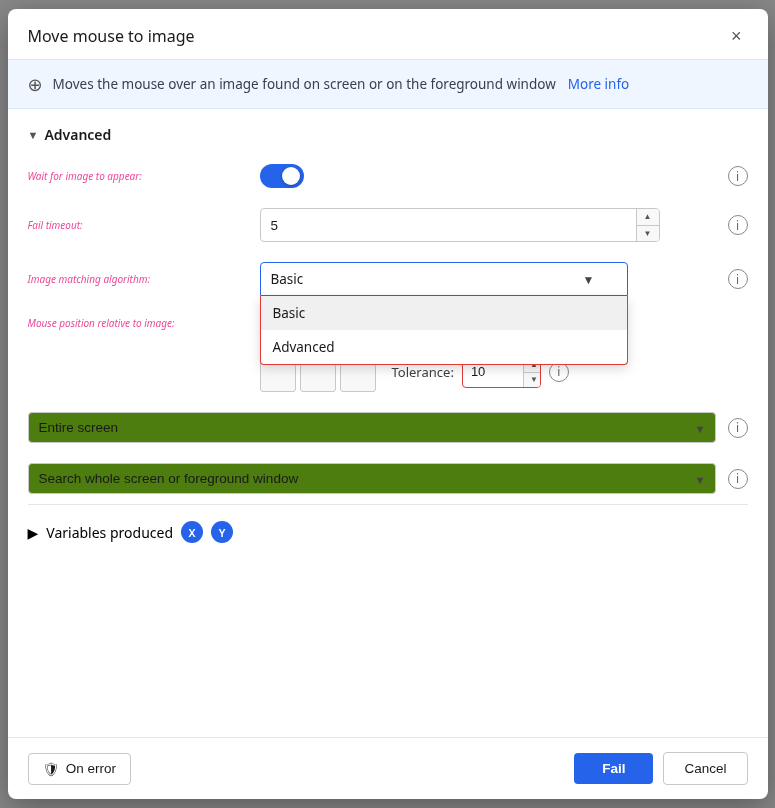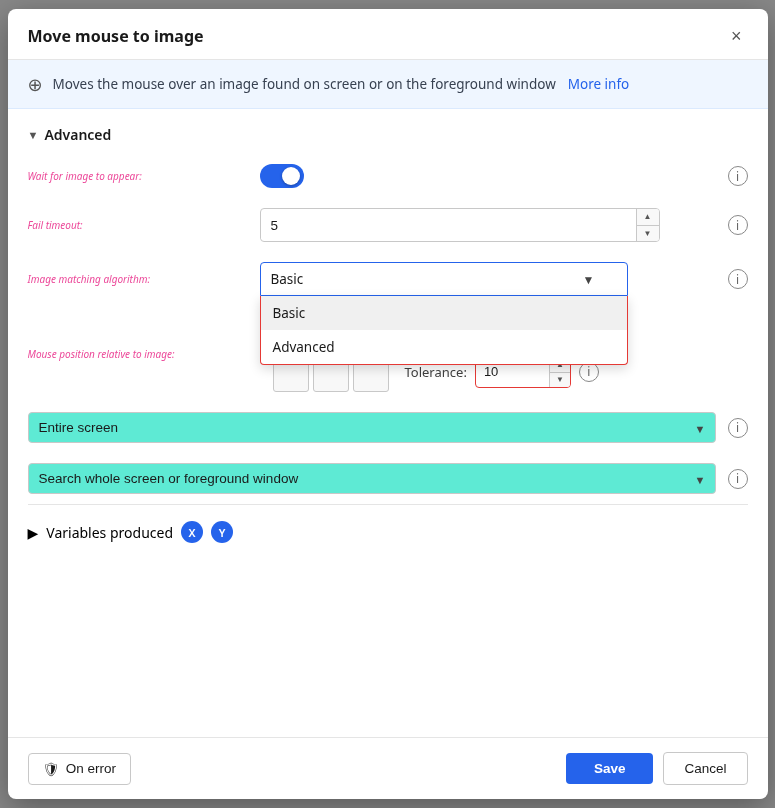--- a/index.html
+++ b/index.html
@@ -24,21 +24,21 @@
     }
     .dialog-header {
       display: flex;
       align-items: center;
       justify-content: space-between;
       padding: 16px 20px 12px 20px;
       border-bottom: 1px solid #e5e5e5;
     }
     .dialog-title {
       font-size: 16px;
-      font-weight: 700;
+      font-weight: 400;
       color: #1a1a1a;
     }
     .close-btn {
       background: none;
       border: none;
       cursor: pointer;
       font-size: 18px;
       color: #555;
       padding: 2px 6px;
       border-radius: 4px;
@@ -261,21 +261,21 @@
       font-size: 11px;
       color: #555;
       cursor: pointer;
     }
     .tolerance-input-wrap {
       display: flex;
       align-items: center;
       border: 1.5px solid #e53935;
       border-radius: 4px;
       overflow: hidden;
-      width: 96px;
+      width: 79px;
     }
     .tolerance-input-wrap input {
       flex: 1;
       border: none;
       outline: none;
       padding: 5px 8px;
       font-size: 13px;
       color: #1a1a1a;
       width: 60px;
     }
@@ -352,36 +352,36 @@
       background: #fff;
       color: #1a1a1a;
       border: 1px solid #c8c8c8;
       border-radius: 4px;
       padding: 8px 20px;
       font-size: 13.5px;
       cursor: pointer;
     }
     .mouse-position-row {
       display: flex;
-      align-items: center;
+      align-items: flex-start;
       padding: 10px 0;
-      gap: 25px;
+      gap: 12px;
     }
     .full-dropdown {
       position: relative;
       flex: 1;
     }
     .full-dropdown select {
       width: 100%;
       border: 1px solid #c8c8c8;
       border-radius: 4px;
       padding: 7px 32px 7px 10px;
       font-size: 13.5px;
       appearance: none;
-      background: #5eead4;
+      background: #4d7c0f;
       cursor: pointer;
       color: #1a1a1a;
       outline: none;
     }
     .full-dropdown .dd-arrow {
       position: absolute;
       right: 10px;
       top: 50%;
       transform: translateY(-50%);
       font-size: 11px;
@@ -528,16 +528,16 @@
     </div>
 
   </div>
 
   <div class="dialog-footer">
     <button class="btn-on-error">
       <span>🛡</span>
       <span>On error</span>
     </button>
     <div class="footer-spacer"></div>
-    <button class="btn-save">Save</button>
+    <button class="btn-save">Fail</button>
     <button class="btn-cancel">Cancel</button>
   </div>
 </div>
 
 </body></html>

